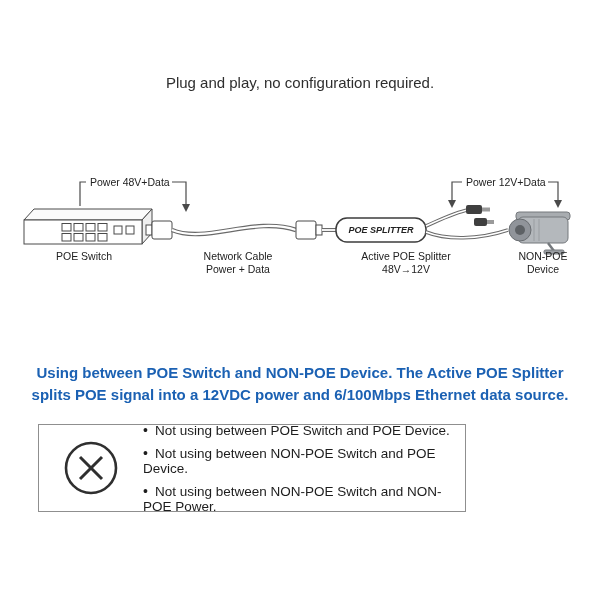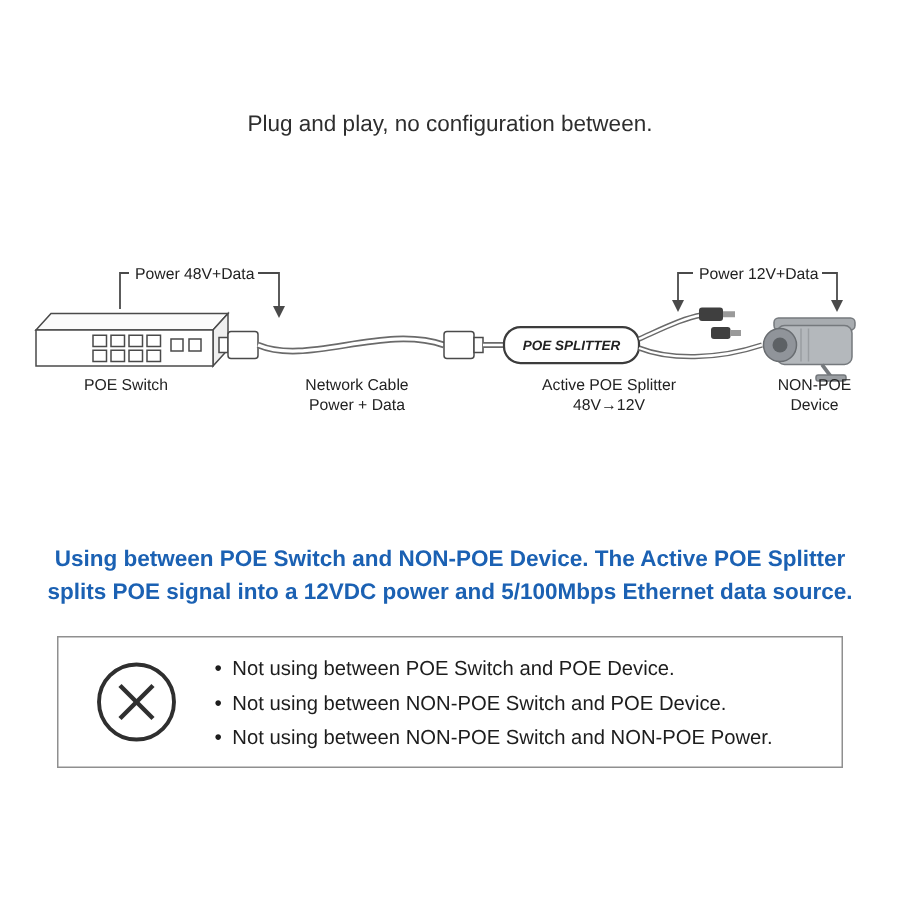--- a/index.html
+++ b/index.html
@@ -14,35 +14,35 @@
   .subtitle {
     position:absolute; top:74px; left:0; right:0; text-align:center;
     font-size:15px; color:#2e2e2e;
   }
   .diagram { position:absolute; top:160px; left:0; }
   .desc {
     position:absolute; top:362px; left:28px; right:28px; text-align:center;
     font-size:15px; font-weight:bold; color:#1b61b3; line-height:1.45;
   }
   .warnbox {
-    position:absolute; top:424px; left:38px; width:524px; height:88px;
+    position:absolute; top:424px; left:38px; width:428px; height:88px;
     border:1px solid #8f8f8f; box-sizing:border-box;
     display:flex; align-items:center;
   }
   .warn-icon-wrap { flex:0 0 104px; display:flex; justify-content:center; align-items:center; }
   .warn-list { display:flex; flex-direction:column; gap:7px; }
   .warn-item { font-size:13.5px; color:#1d1d1d; }
   .warn-item::before { content:"•"; margin-right:7px; font-size:14px; color:#1d1d1d; }
 </style>
 </head>
 <body>
 
 <div class="page">
 
-  <div class="subtitle">Plug and play, no configuration between.</div>
+  <div class="subtitle">Plug and play, no configuration required.</div>
 
   <svg class="diagram" width="600" height="135" viewBox="0 0 600 135">
 
     <g stroke="#4a4a4a" fill="none" stroke-width="1.2">
       <polyline points="86,22 80,22 80,46"></polyline>
       <polyline points="172,22 186,22 186,44"></polyline>
     </g>
     <polygon points="182,44 190,44 186,52" fill="#4a4a4a"></polygon>
     <text x="90" y="26" font-size="10.5" fill="#222">Power 48V+Data</text>
 
@@ -116,21 +116,21 @@
 
     <text x="84" y="100" text-anchor="middle" font-size="10.5" fill="#222">POE Switch</text>
     <text x="238" y="100" text-anchor="middle" font-size="10.5" fill="#222">Network Cable</text>
     <text x="238" y="113" text-anchor="middle" font-size="10.5" fill="#222">Power + Data</text>
     <text x="406" y="100" text-anchor="middle" font-size="10.5" fill="#222">Active POE Splitter</text>
     <text x="406" y="113" text-anchor="middle" font-size="10.5" fill="#222">48V→12V</text>
     <text x="543" y="100" text-anchor="middle" font-size="10.5" fill="#222">NON-POE</text>
     <text x="543" y="113" text-anchor="middle" font-size="10.5" fill="#222">Device</text>
   </svg>
 
-  <div class="desc">Using between POE Switch and NON-POE Device. The Active POE Splitter splits POE signal into a 12VDC power and 5/100Mbps Ethernet data source.</div>
+  <div class="desc">Using between POE Switch and NON-POE Device. The Active POE Splitter splits POE signal into a 12VDC power and 6/100Mbps Ethernet data source.</div>
 
   <div class="warnbox">
     <div class="warn-icon-wrap">
       <svg width="58" height="58" viewBox="0 0 58 58">
         <circle cx="29" cy="29" r="25" fill="none" stroke="#2f2f2f" stroke-width="2.6"></circle>
         <line x1="18" y1="18" x2="40" y2="40" stroke="#2f2f2f" stroke-width="3"></line>
         <line x1="40" y1="18" x2="18" y2="40" stroke="#2f2f2f" stroke-width="3"></line>
       </svg>
     </div>
     <div class="warn-list">

